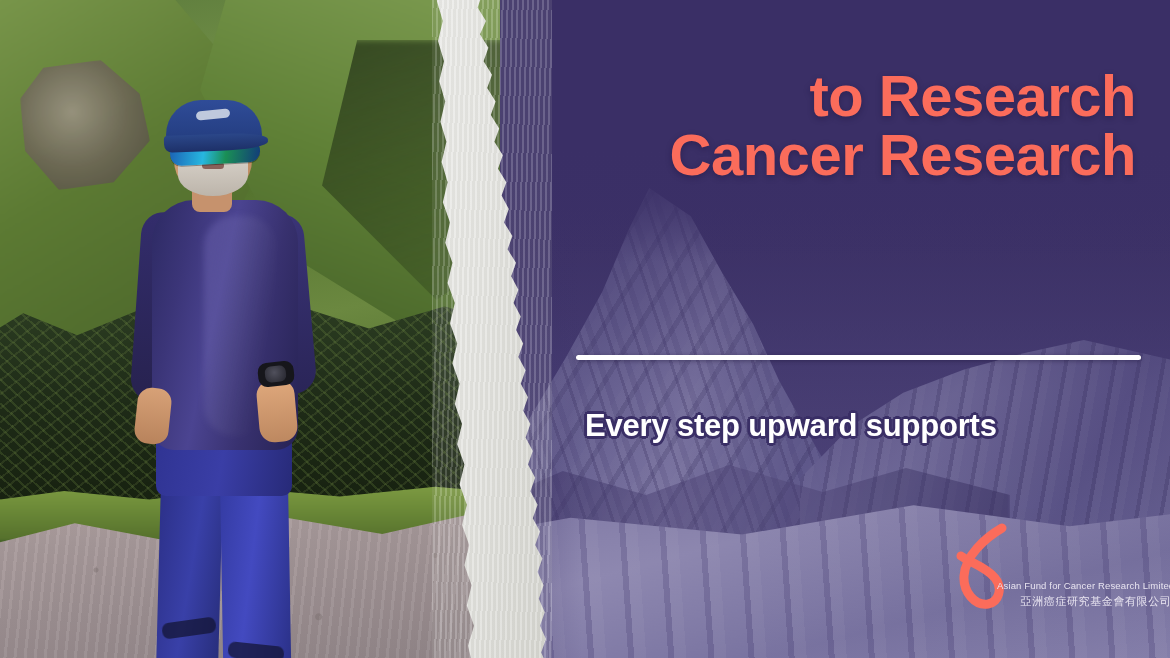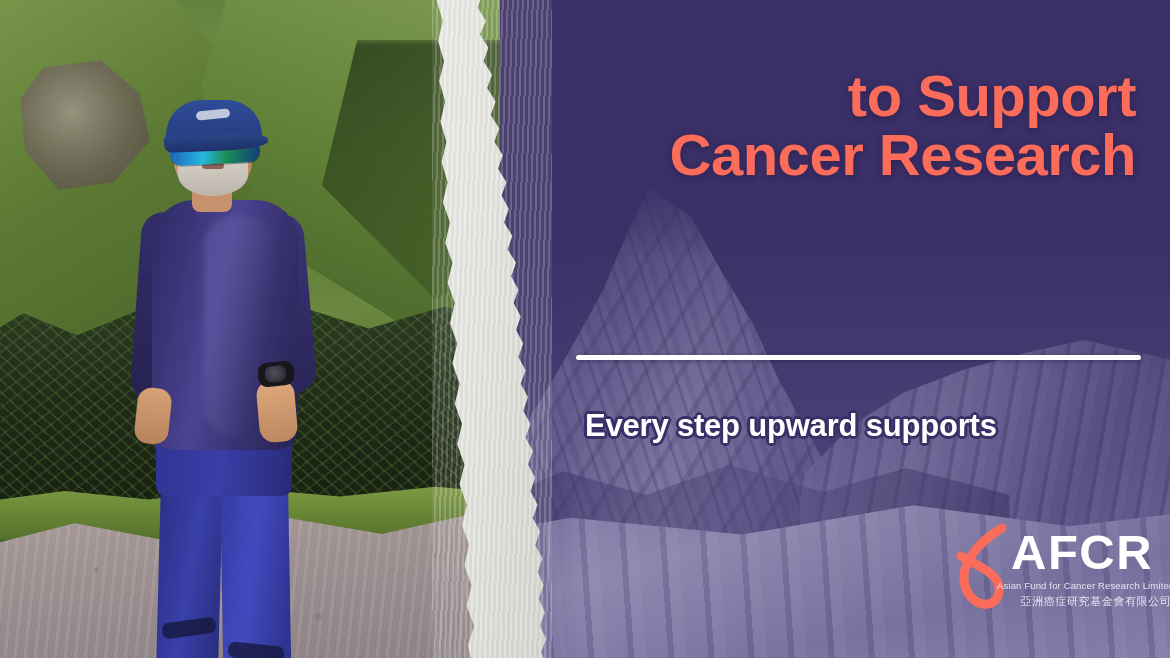--- a/index.html
+++ b/index.html
@@ -427,33 +427,32 @@
       <div class="m-brim"></div>
     </div>
   </div>
 
   <div class="tear"></div>
   <div class="tear-fiber"></div>
 
   <div class="content">
 
     <div class="headline">
-      <span class="ln">to Support</span>
+      <span class="ln">to Research</span>
       <span class="ln">Cancer Research</span>
     </div>
 
     <div class="divider"></div>
 
     <div class="subtitle">
       <span class="ln">Every step upward supports</span>
     </div>
   </div>
 
   <div class="logo">
     <svg class="logo-ribbon" viewBox="0 0 62 92">
       <path d="M47 6 C30 16, 10 34, 9 54 C8 70, 20 84, 33 82 C44 80, 48 66, 40 56 C31 45, 14 40, 6 34" fill="none" stroke="#fb6c5b" stroke-width="9" stroke-linecap="round"></path>
     </svg>
-    <div class="logo-afcr">AFCR</div>
     <div class="logo-sub">Asian Fund for Cancer Research Limited</div>
     <div class="logo-cn">亞洲癌症研究基金會有限公司</div>
   </div>
 
 </div>
 
 </body></html>

